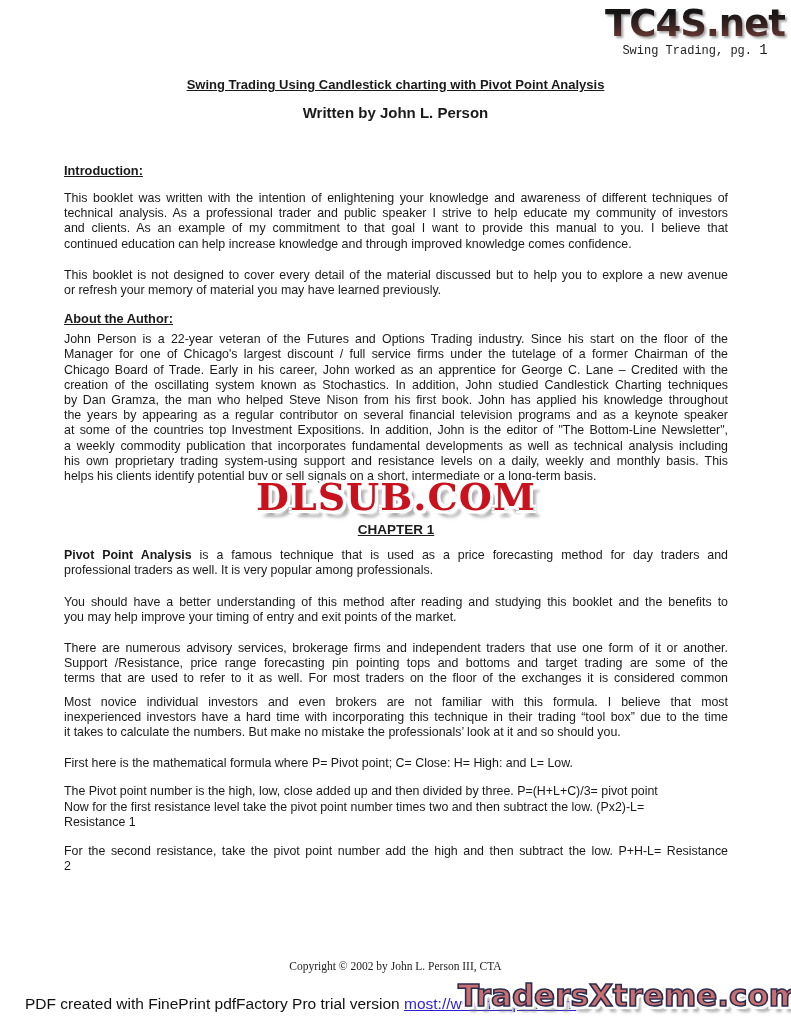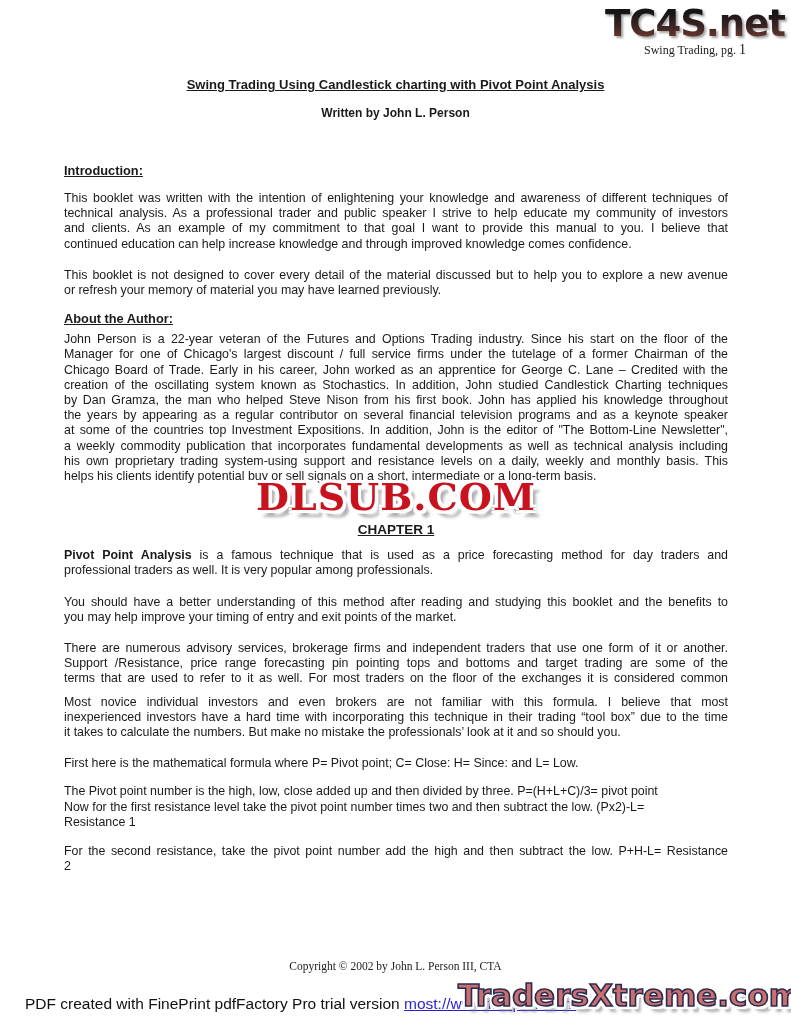--- a/index.html
+++ b/index.html
@@ -6,28 +6,28 @@
   .page{position:relative;width:791px;height:1024px;background:#fff;overflow:hidden;
         font-family:"Liberation Sans","DejaVu Sans",sans-serif;color:#1a1a1a;}
 
   
   .logo-block{position:absolute;top:4px;right:6px;text-align:center;z-index:3;}
   .logo-text{font-family:"DejaVu Sans",sans-serif;font-weight:bold;font-size:37px;
              letter-spacing:-1px;line-height:40px;
              background:linear-gradient(#151515 20%,#3a2422 55%,#83443a 100%);
              -webkit-background-clip:text;background-clip:text;color:transparent;
              filter:drop-shadow(2px 2px 1px rgba(90,90,90,.55));}
-  .logo-sub{font-family:Liberation Serif, serif;font-size:12px;color:#222;
+  .logo-sub{font-family:Liberation Mono, monospace;font-size:12px;color:#222;
             margin-top:-2px;}
   .logo-sub .pgnum{font-size:14px;}
 
   
   .doc-title{margin:77px 64px 0;text-align:center;font-size:13px;font-weight:bold;line-height:16px;}
   .doc-title span{text-decoration:underline;}
-  .byline{margin-top:12px;text-align:center;font-size:12px;font-weight:bold;line-height:16px;}
+  .byline{margin-top:12px;text-align:center;font-size:15px;font-weight:bold;line-height:16px;}
 
   
   #content-root{margin:42px 63px 0 64px;font-size:12.4px;}
   .heading{font-size:12.8px;font-weight:bold;line-height:15px;margin-top:13px;}
   .heading .hu{text-decoration:underline;}
   .heading.center{text-align:center;font-size:13.5px;line-height:16px;}
   .para{margin-top:16px;}
   .ln{line-height:15.2px;white-space:normal;}
   .ln.just{text-align:justify;text-align-last:justify;}
 
@@ -121,21 +121,21 @@
         <div class="ln just">There are numerous advisory services, brokerage firms and independent traders that use one form of it or another.</div>
         <div class="ln just">Support /Resistance, price range forecasting pin pointing tops and bottoms and target trading are some of the</div>
         <div class="ln just">terms that are used to refer to it as well. For most traders on the floor of the exchanges it is considered common</div>
       </div>
       <div class="para">
         <div class="ln just">Most novice individual investors and even brokers are not familiar with this formula. I believe that most</div>
         <div class="ln just">inexperienced investors have a hard time with incorporating this technique in their trading “tool box” due to the time</div>
         <div class="ln">it takes to calculate the numbers. But make no mistake the professionals’ look at it and so should you.</div>
       </div>
       <div class="para">
-        <div class="ln">First here is the mathematical formula where P= Pivot point; C= Close: H= Since: and L= Low.</div>
+        <div class="ln">First here is the mathematical formula where P= Pivot point; C= Close: H= High: and L= Low.</div>
       </div>
       <div class="para">
         <div class="ln">The Pivot point number is the high, low, close added up and then divided by three. P=(H+L+C)/3= pivot point</div>
         <div class="ln">Now for the first resistance level take the pivot point number times two and then subtract the low. (Px2)-L=</div>
         <div class="ln">Resistance 1</div>
       </div>
       <div class="para">
         <div class="ln just">For the second resistance, take the pivot point number add the high and then subtract the low. P+H-L= Resistance</div>
         <div class="ln">2</div>
       </div>

